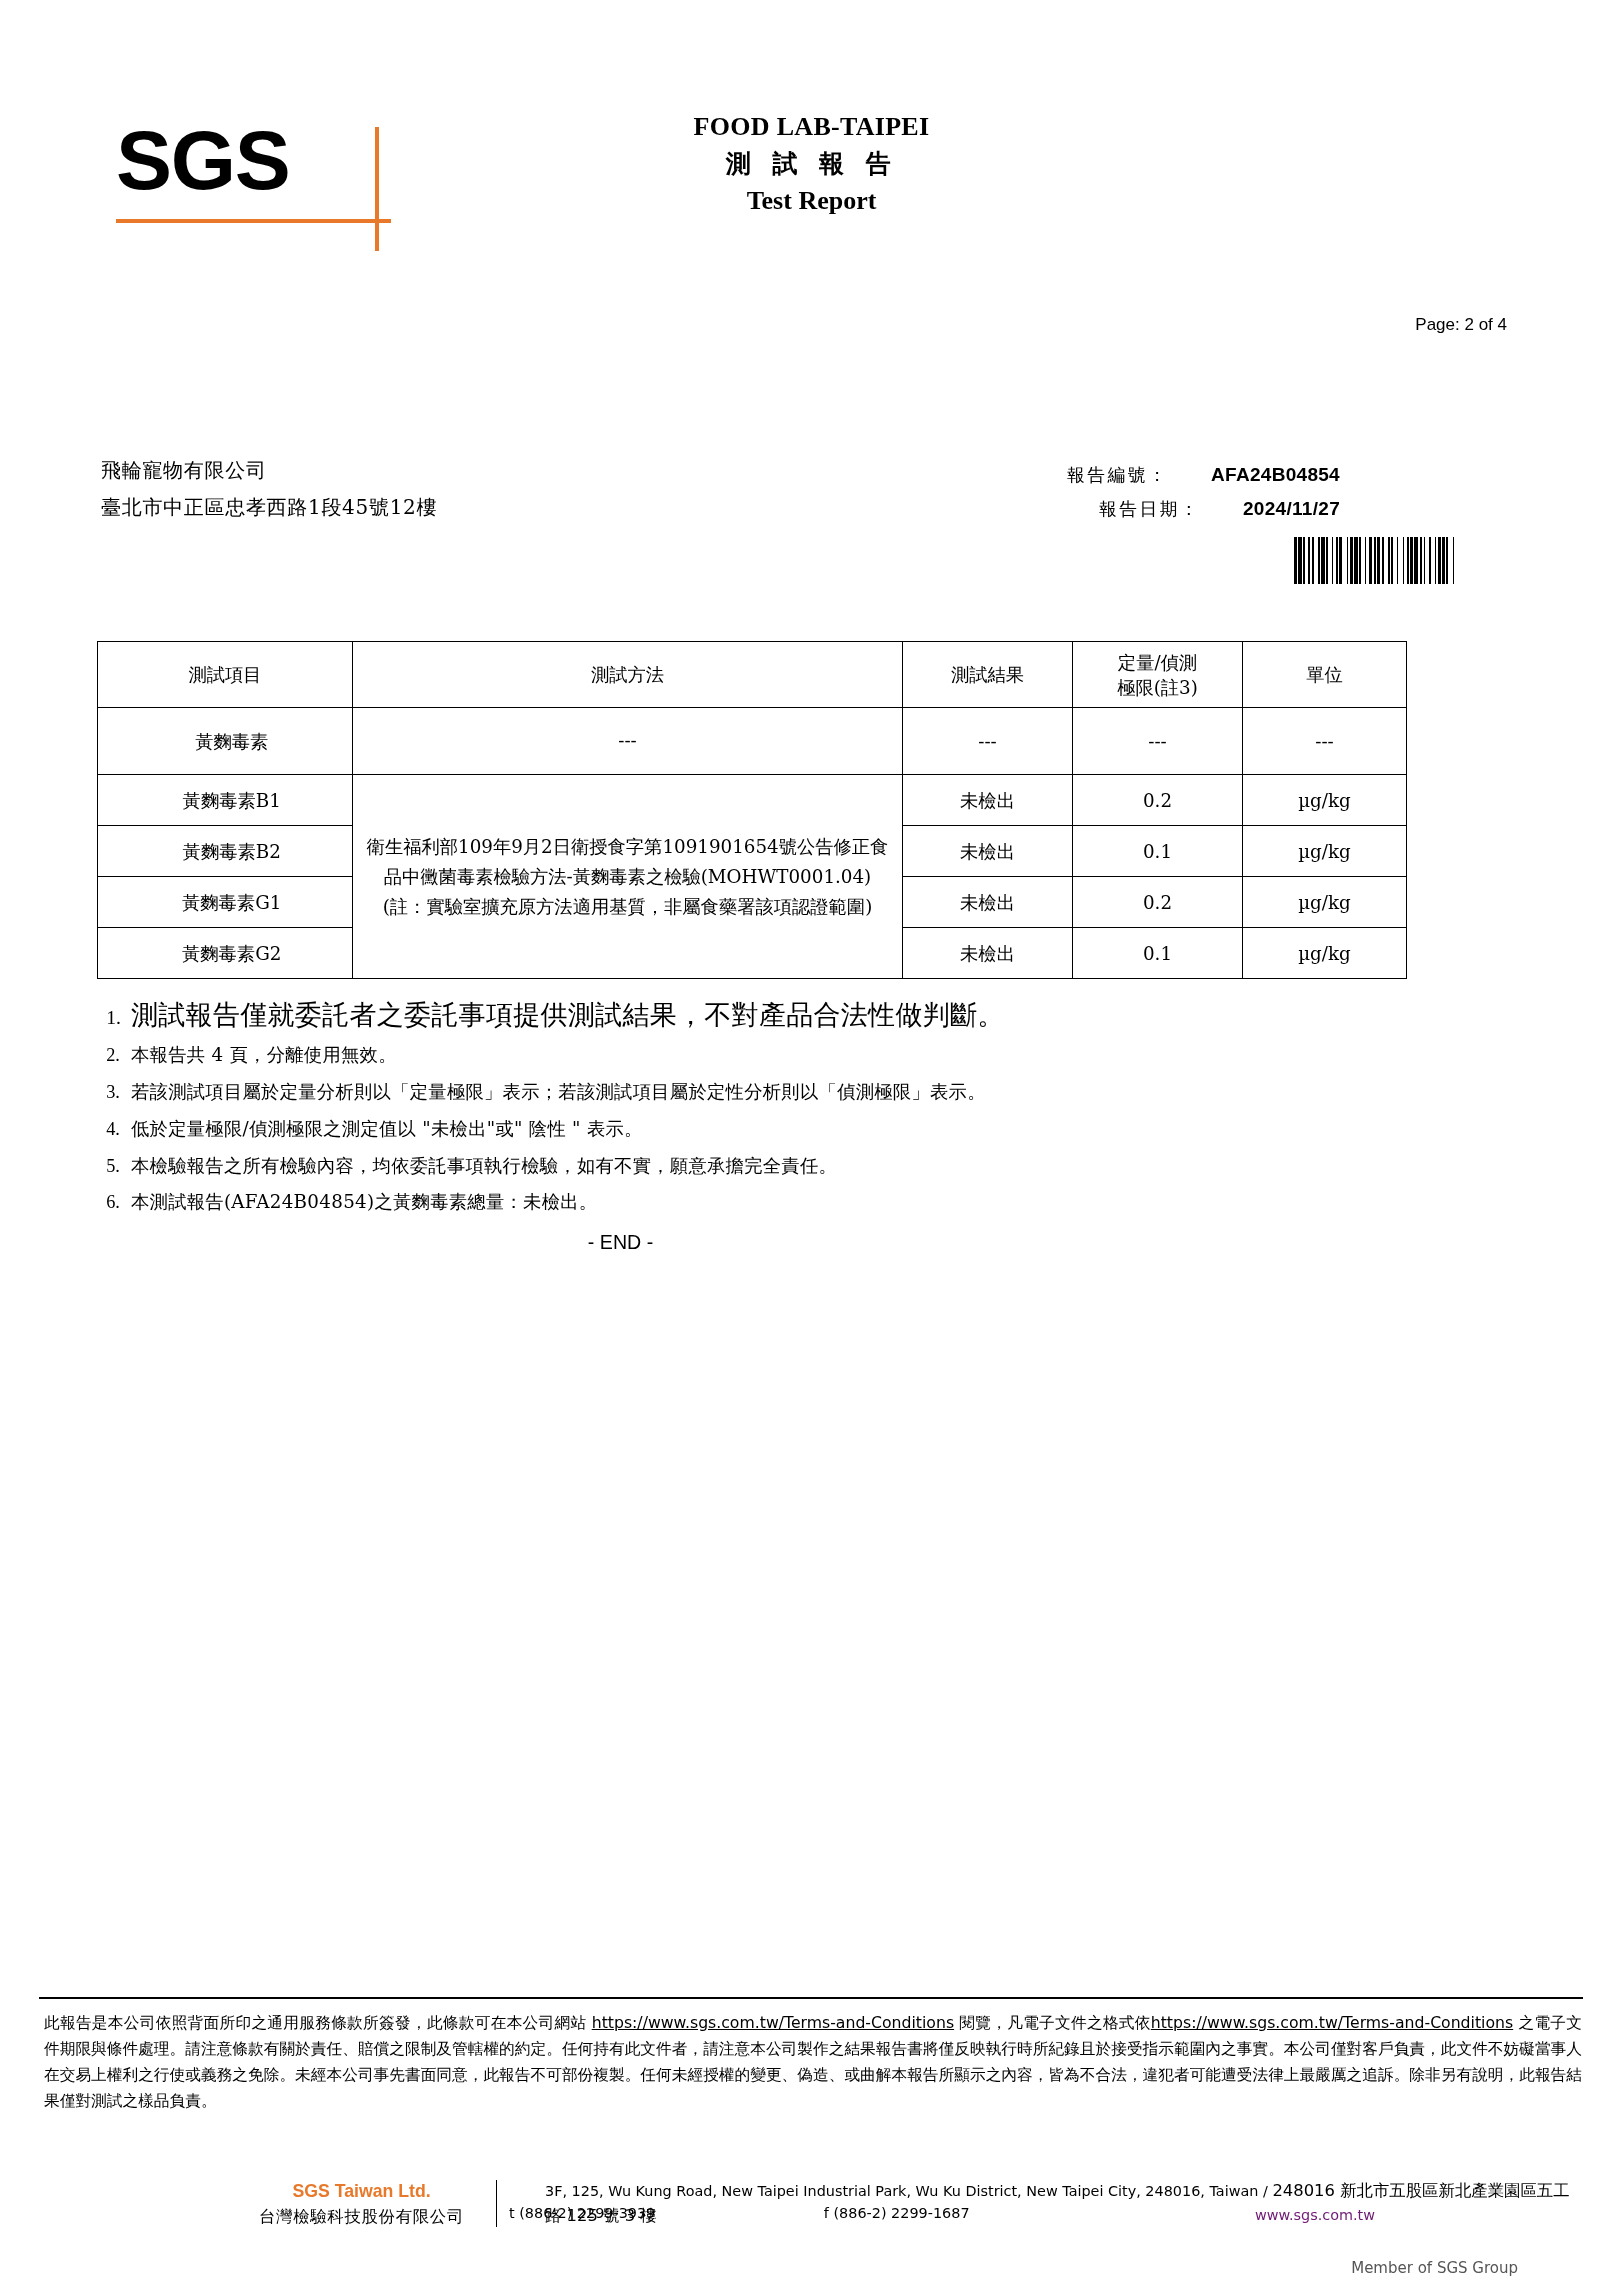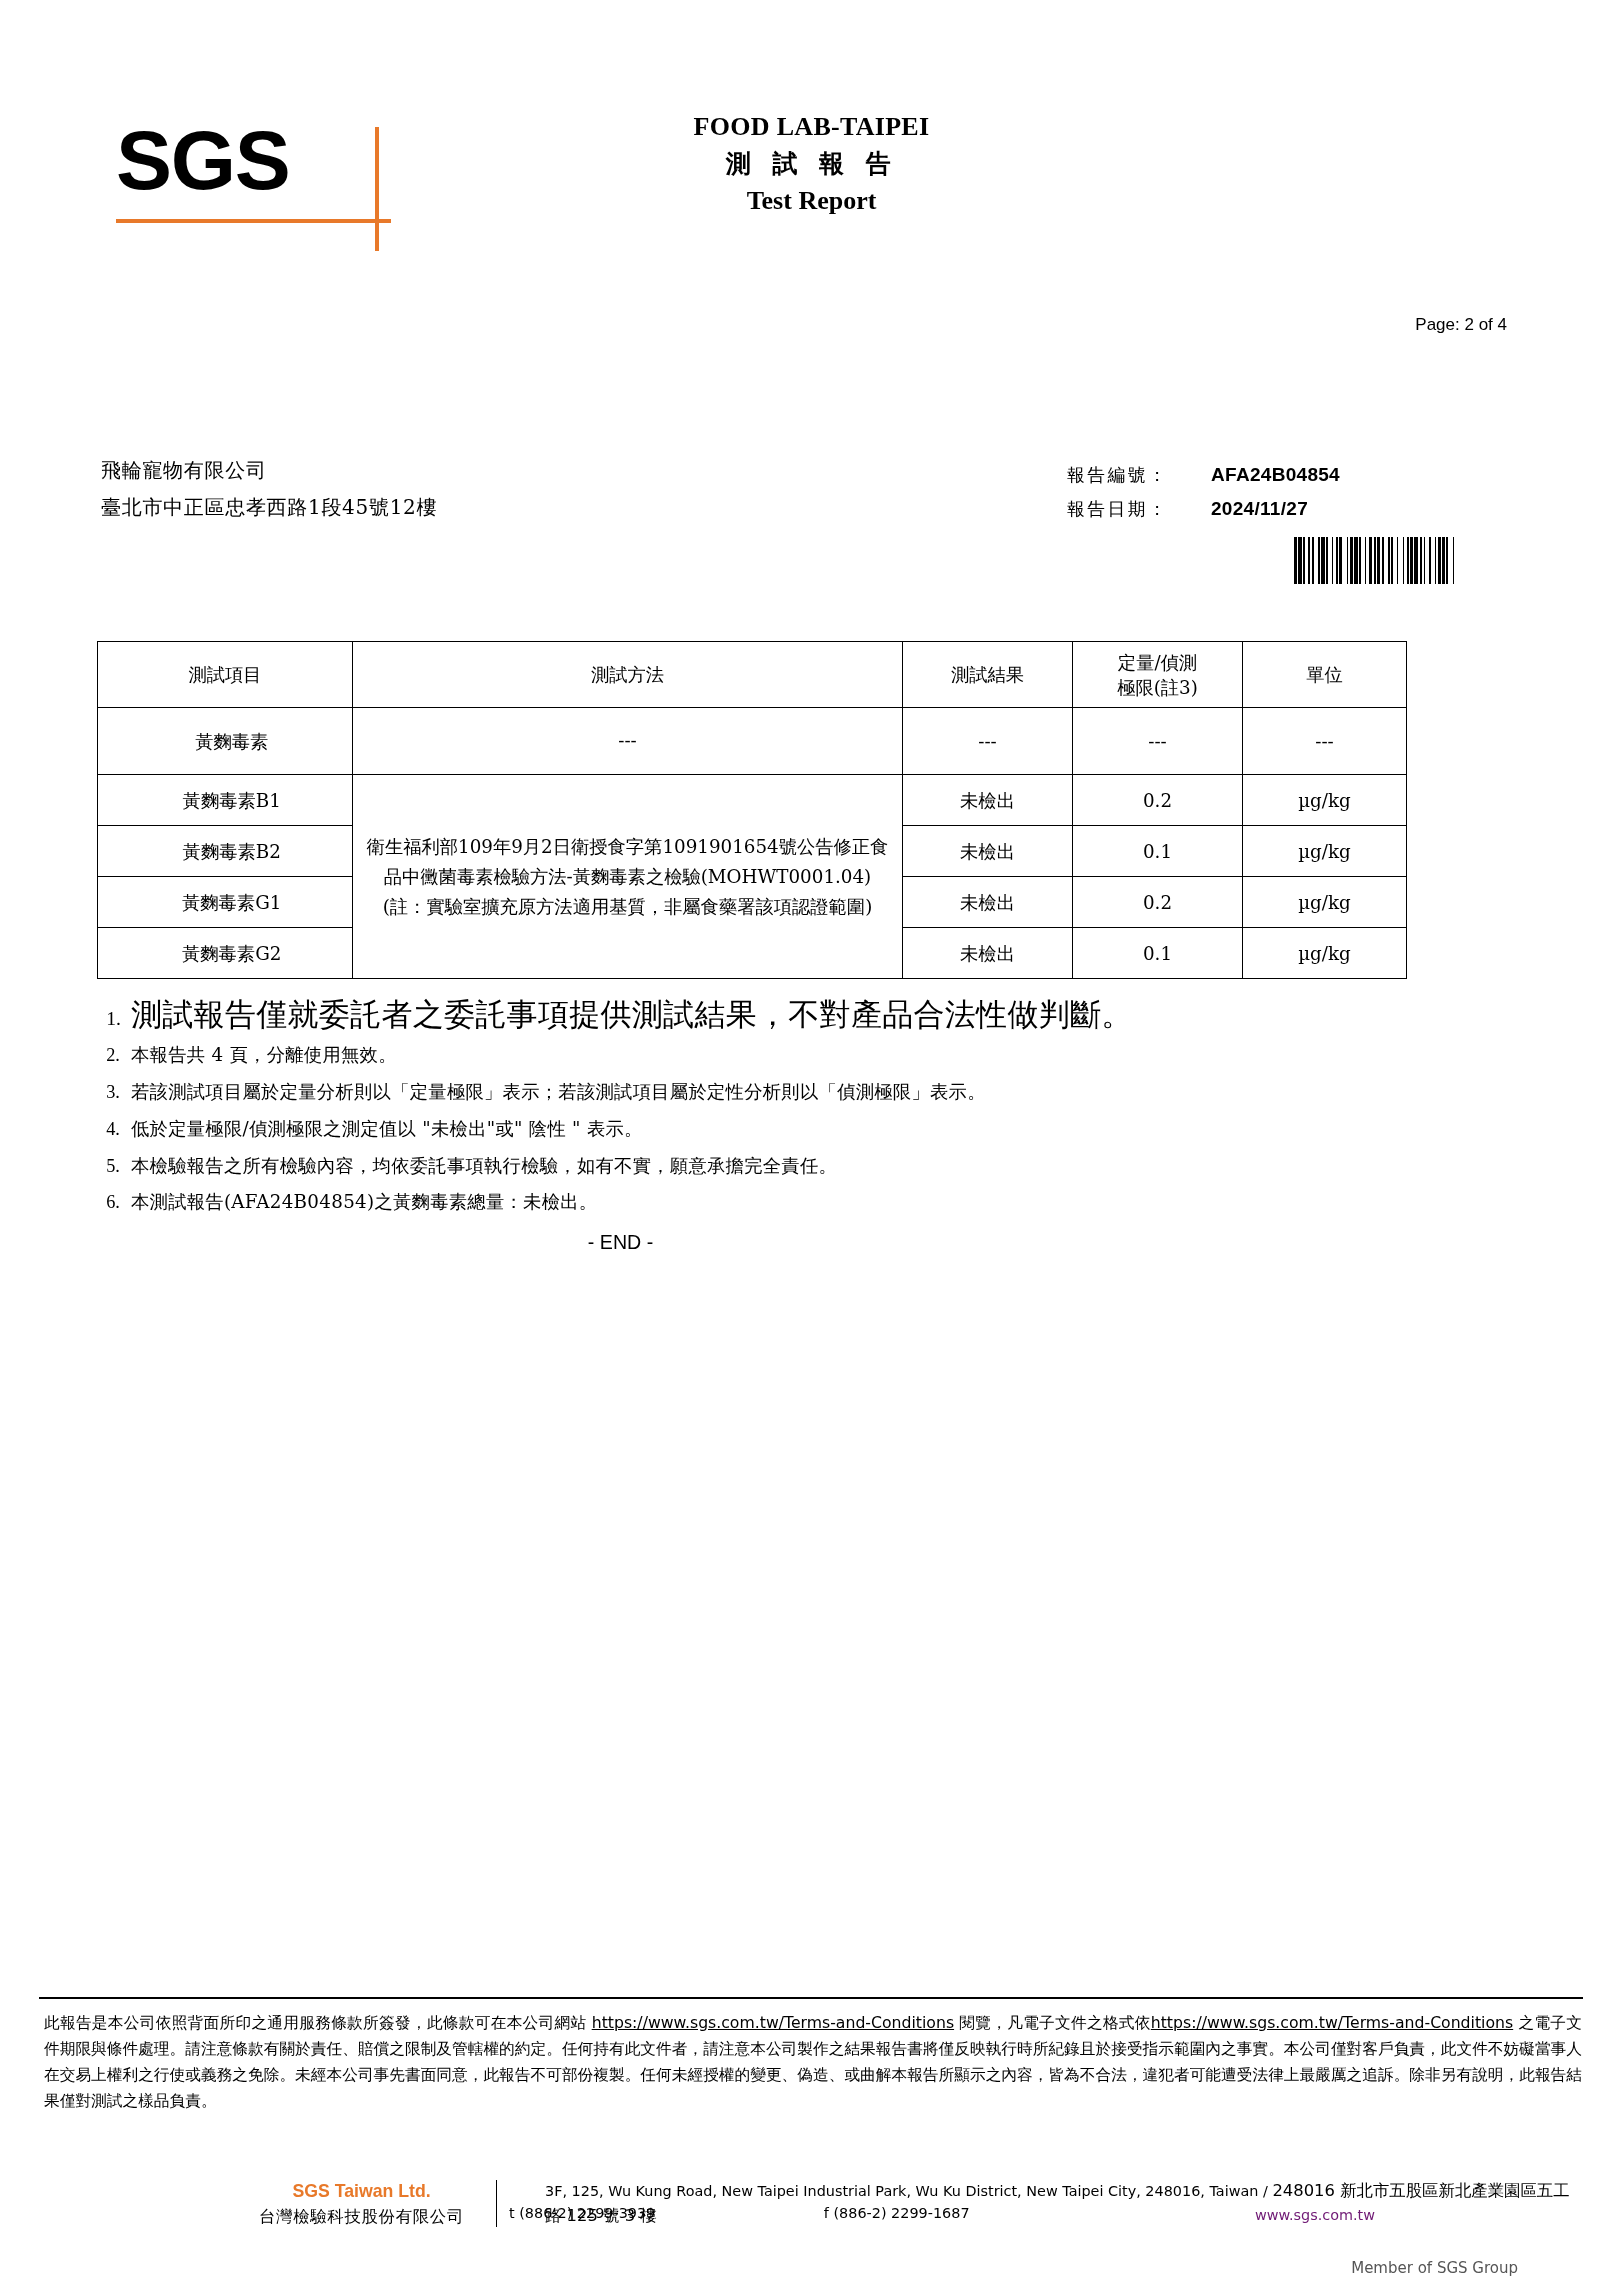--- a/index.html
+++ b/index.html
@@ -127,20 +127,21 @@
     left: 1067px;
     top: 458px;
     font-family: "DejaVu Serif", serif;
     font-size: 17.7px;
     line-height: 33px;
     color: #000;
   }
   .meta-row {
     display: flex;
     align-items: baseline;
+    justify-content: flex-end;
   }
   .meta-label {
     width: 144px;
     letter-spacing: 2.6px;
   }
   .meta-value {
     font-family: "Liberation Sans", sans-serif;
     font-weight: bold;
     font-size: 19px;
     letter-spacing: 0.3px;
@@ -243,21 +244,21 @@
     padding-left: 9.2px;
     box-sizing: border-box;
   }
   .remark-text {
     font-family: "DejaVu Serif", serif;
     font-size: 18.3px;
     line-height: 33px;
     letter-spacing: 0.3px;
   }
   .remark-row.first .remark-text {
-    font-size: 31px;
+    font-size: 27px;
     line-height: 39px;
   }
   .remark-row.first .remark-num {
     font-size: 19.6px;
   }
   .end-line {
     margin-top: 13px;
     text-align: center;
     font-family: "Liberation Sans", sans-serif;
     font-size: 19.6px;

